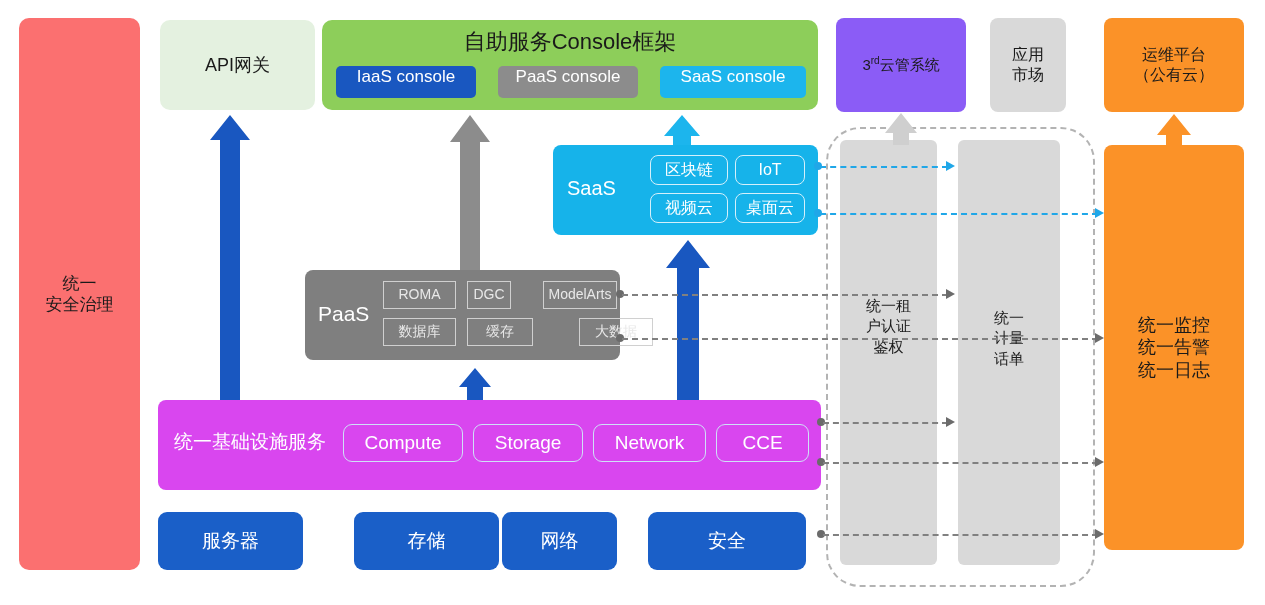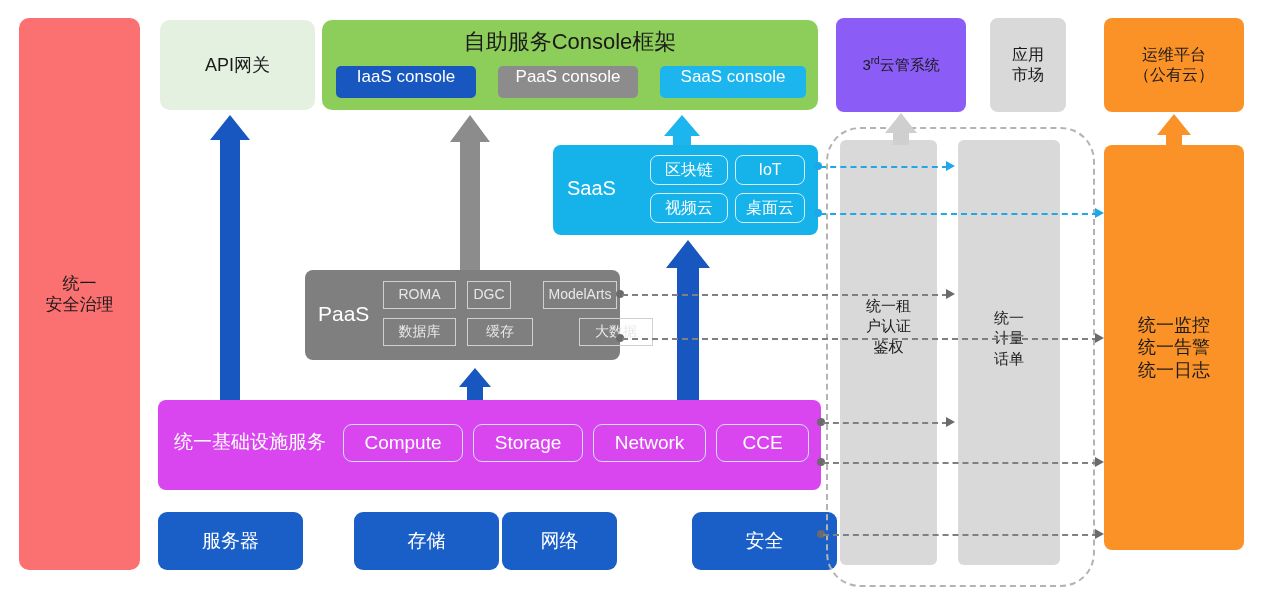--- a/index.html
+++ b/index.html
@@ -61,21 +61,21 @@
   .ic0{left:185px;width:120px;}
   .ic1{left:315px;width:110px;}
   .ic2{left:435px;width:113px;align-items:center;}
   .ic3{left:558px;width:93px;}
 
   
   .hw{top:512px;height:58px;background:#1a5fc8;color:#fff;font-size:19px;border-radius:9px;}
   .hw0{left:158px;width:145px;}
   .hw1{left:330px;width:145px;margin-left:24px;}
   .hw2{left:502px;width:115px;}
-  .hw3{left:692px;width:145px;}
+  .hw3{left:648px;width:158px;}
 
   
   .dashwrap{position:absolute;left:826px;top:127px;width:265px;height:456px;border:2.5px dashed #b3b3b3;border-radius:34px;}
   .graycol{position:absolute;background:#d9d9d9;border-radius:6px;}
   .gc-auth{left:840px;top:140px;width:97px;height:425px;}
   .gc-meter{left:958px;top:140px;width:102px;height:425px;}
   .gc-text{position:absolute;color:#1a1a1a;font-size:15px;text-align:center;line-height:1.35;width:100%;}
 
   
   .arw{position:absolute;}

